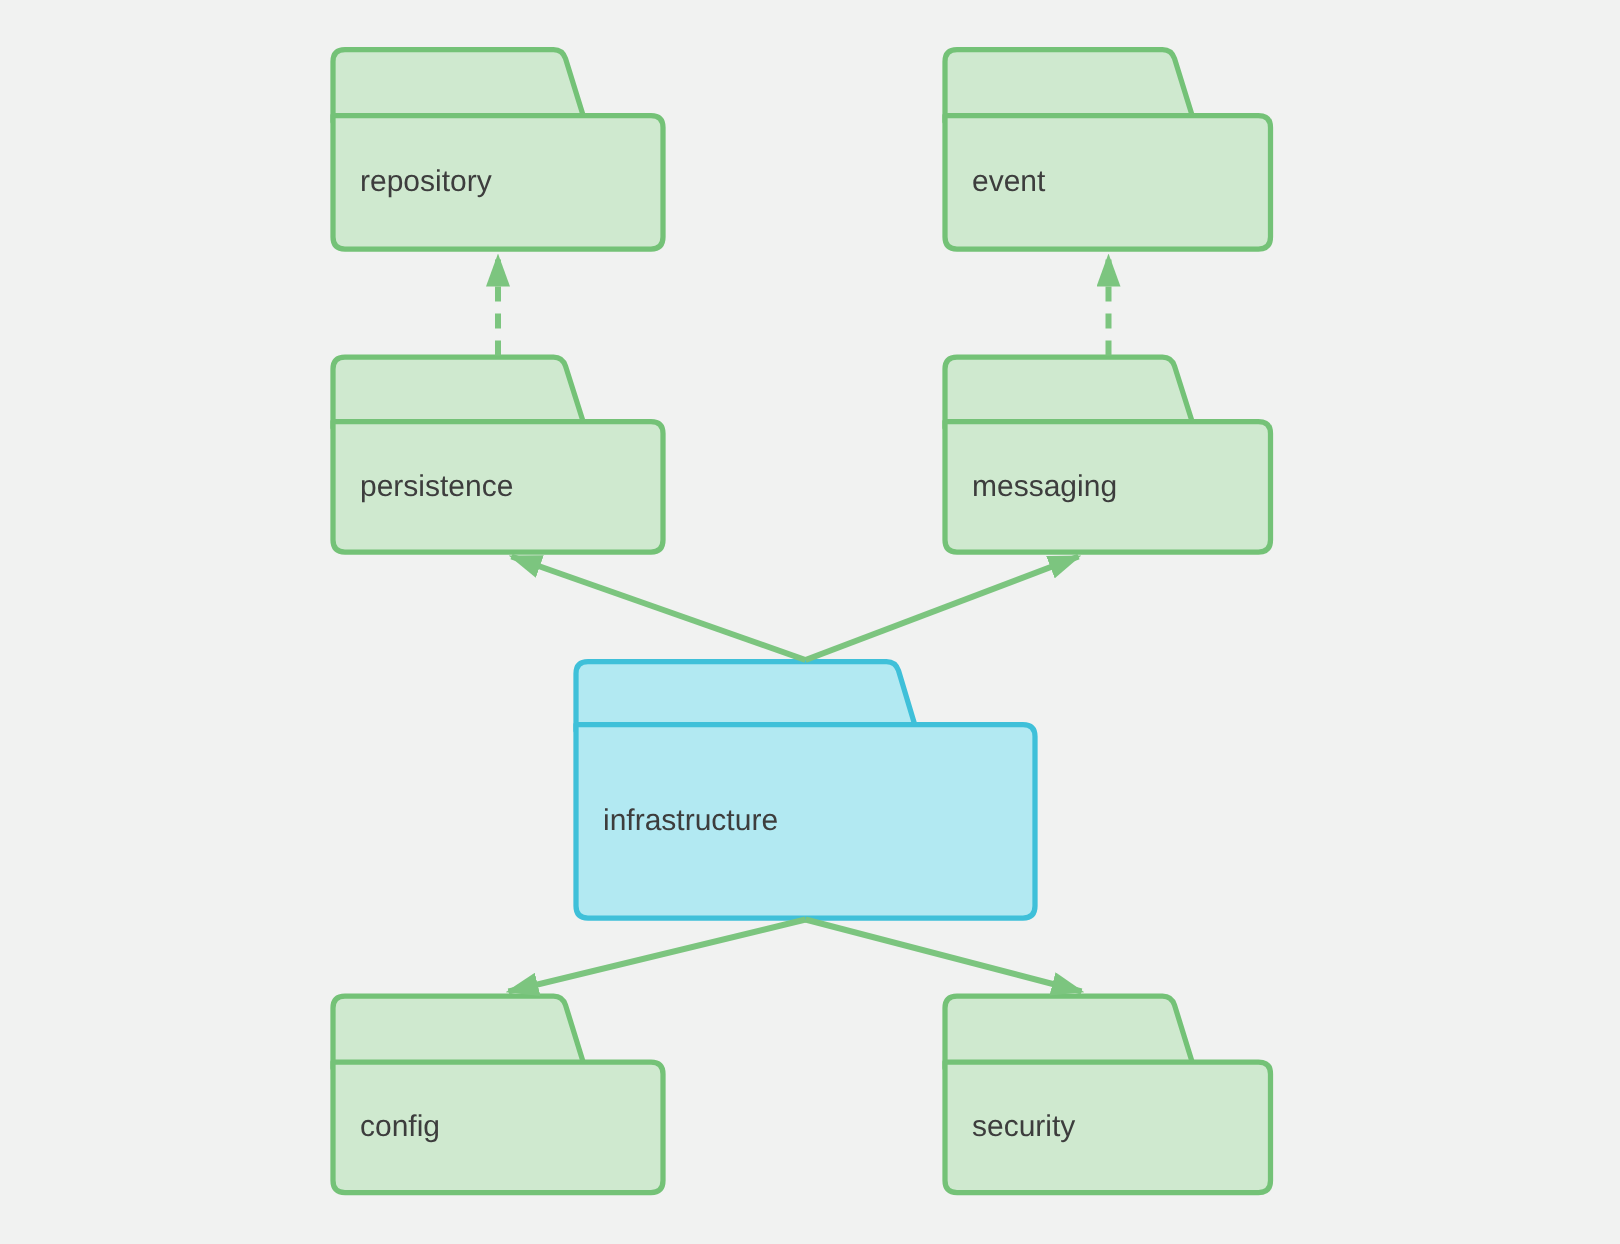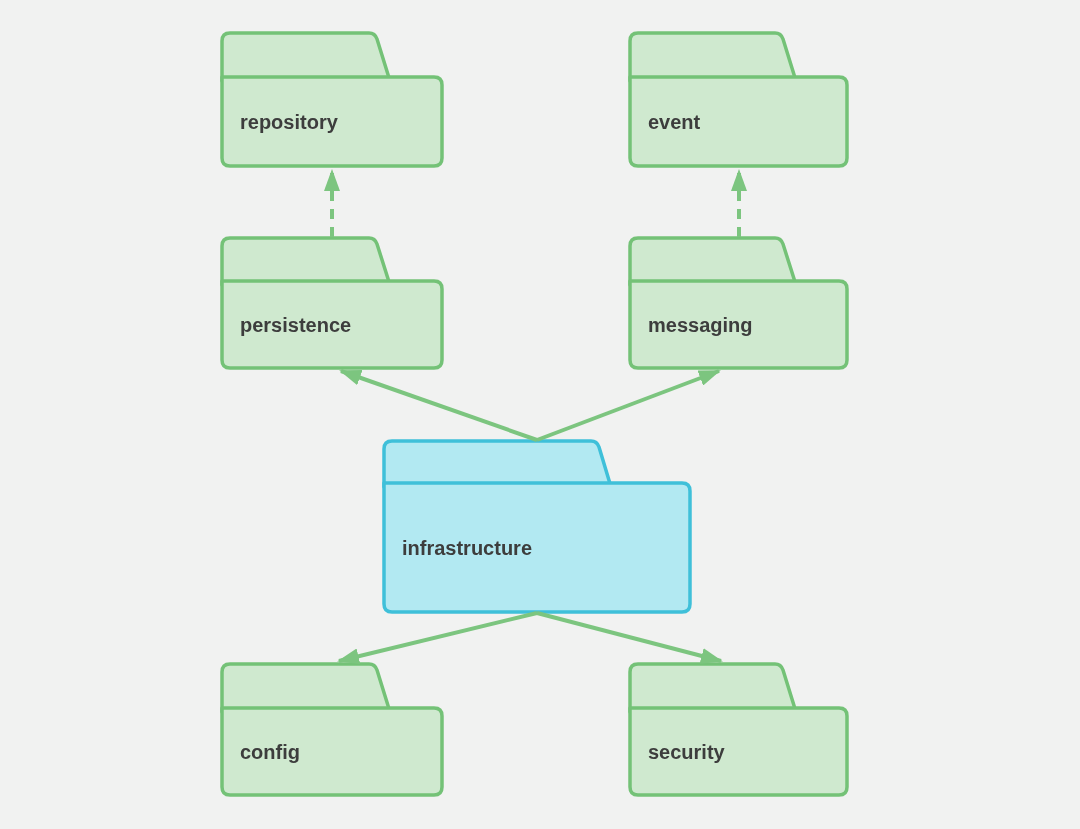--- a/index.html
+++ b/index.html
@@ -6,21 +6,20 @@
     margin: 0;
     padding: 0;
     background: #f1f2f1;
     font-family: "Liberation Sans", "DejaVu Sans", sans-serif;
   }
   .stage {
     position: relative;
     width: 1080px;
     height: 829px;
     overflow: hidden;
-    font-weight: bold;
   }
   svg text {
     font-family: "Liberation Sans", "DejaVu Sans", sans-serif;
     font-size: 20px;
     user-select: none;
   }
 </style>
 </head>
 <body>
 

